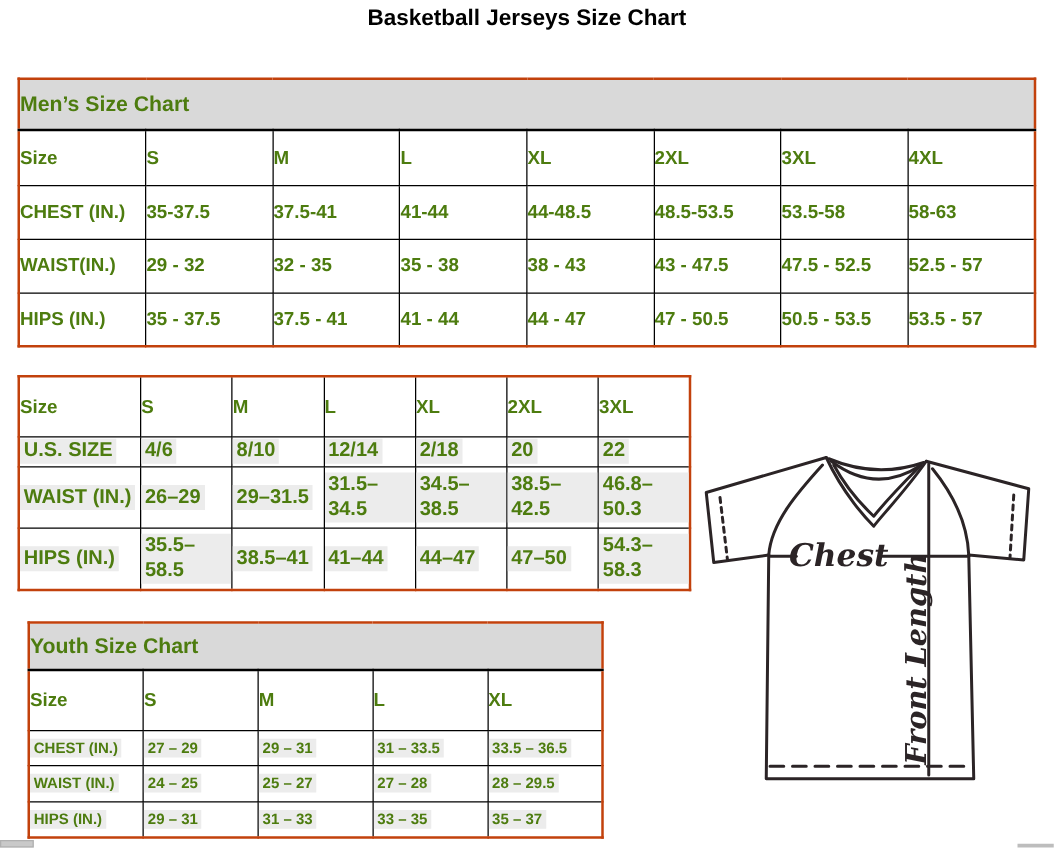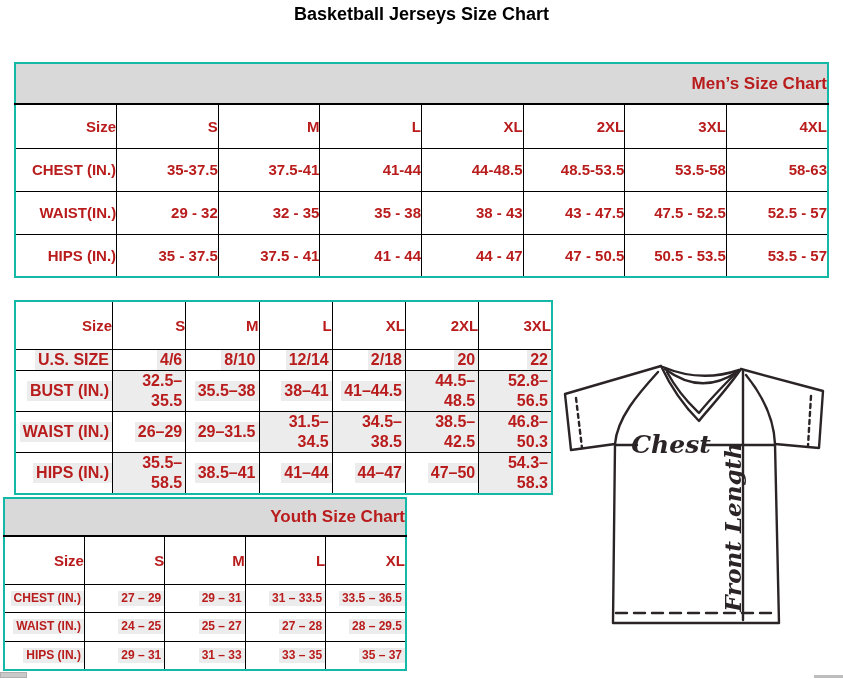--- a/index.html
+++ b/index.html
@@ -7,43 +7,43 @@
     width:843px;height:679px;position:relative;background:#ffffff;
     font-family:"Liberation Sans",sans-serif;color:#000;overflow:hidden;
   }
   .page-title{
     position:absolute;top:4px;left:0;width:100%;margin:0;
     text-align:center;font-size:18px;font-weight:bold;
     font-family:"Liberation Sans",sans-serif;
   }
   table.size-table{
     position:absolute;border-collapse:collapse;table-layout:fixed;
-    font-weight:bold;text-align:right;color:#b91c1c;
-    border:2px solid #14b8a6;
+    font-weight:bold;text-align:left;color:#4d7c0f;
+    border:2px solid #c2410c;
   }
   table.size-table th,table.size-table td{
     border:1px solid #000;padding:0;vertical-align:middle;overflow:hidden;
   }
   table.size-table tr.title-row th{
     background:#d9d9d9;font-size:17px;border-bottom:2px solid #000;
   }
   
   table.mens{left:14px;top:62px;width:815px;height:214px;}
   table.mens tr.title-row{height:41px;}
   table.mens tr.cols{height:44px;font-size:15px;}
   table.mens tbody tr{height:43px;font-size:15px;}
   table.mens tr.cols th:first-child{width:119px;}
   
   table.womens{left:14px;top:300px;width:539px;height:173px;}
   table.womens tr.title-row{height:38px;}
   table.womens tr.cols{height:48px;font-size:15px;}
   table.womens tbody tr{height:21px;font-size:16px;}
   table.womens tr.cols th:first-child{width:96px;}
   
-  table.youth{left:3px;top:497px;width:404px;height:174px;}
+  table.youth{left:22px;top:497px;width:461px;height:174px;}
   table.youth tr.title-row{height:38px;}
   table.youth tr.cols{height:48px;font-size:15px;}
   table.youth tbody tr{height:21px;font-size:12px;}
   table.youth tr.cols th:first-child{width:114px;}
   
   .hl{background:#ececec;padding:0 3px;display:inline-block;line-height:1.25;}
   
   .jersey{position:absolute;left:560px;top:356px;width:278px;height:274px;text-align:right;}
   .jersey svg{display:block;width:100%;height:100%;}
   .jersey text{
@@ -126,29 +126,20 @@
       <tr>
         <th><span class="hl">U.S. SIZE</span></th>
         <td><span class="hl">4/6</span></td>
         <td><span class="hl">8/10</span></td>
         <td><span class="hl">12/14</span></td>
         <td><span class="hl">2/18</span></td>
         <td><span class="hl">20</span></td>
         <td><span class="hl">22</span></td>
       </tr>
       <tr>
-        <th><span class="hl">BUST (IN.)</span></th>
-        <td><span class="hl">32.5–35.5</span></td>
-        <td><span class="hl">35.5–38</span></td>
-        <td><span class="hl">38–41</span></td>
-        <td><span class="hl">41–44.5</span></td>
-        <td><span class="hl">44.5–48.5</span></td>
-        <td><span class="hl">52.8–56.5</span></td>
-      </tr>
-      <tr>
         <th><span class="hl">WAIST (IN.)</span></th>
         <td><span class="hl">26–29</span></td>
         <td><span class="hl">29–31.5</span></td>
         <td><span class="hl">31.5–34.5</span></td>
         <td><span class="hl">34.5–38.5</span></td>
         <td><span class="hl">38.5–42.5</span></td>
         <td><span class="hl">46.8–50.3</span></td>
       </tr>
       <tr>
         <th><span class="hl">HIPS (IN.)</span></th>

